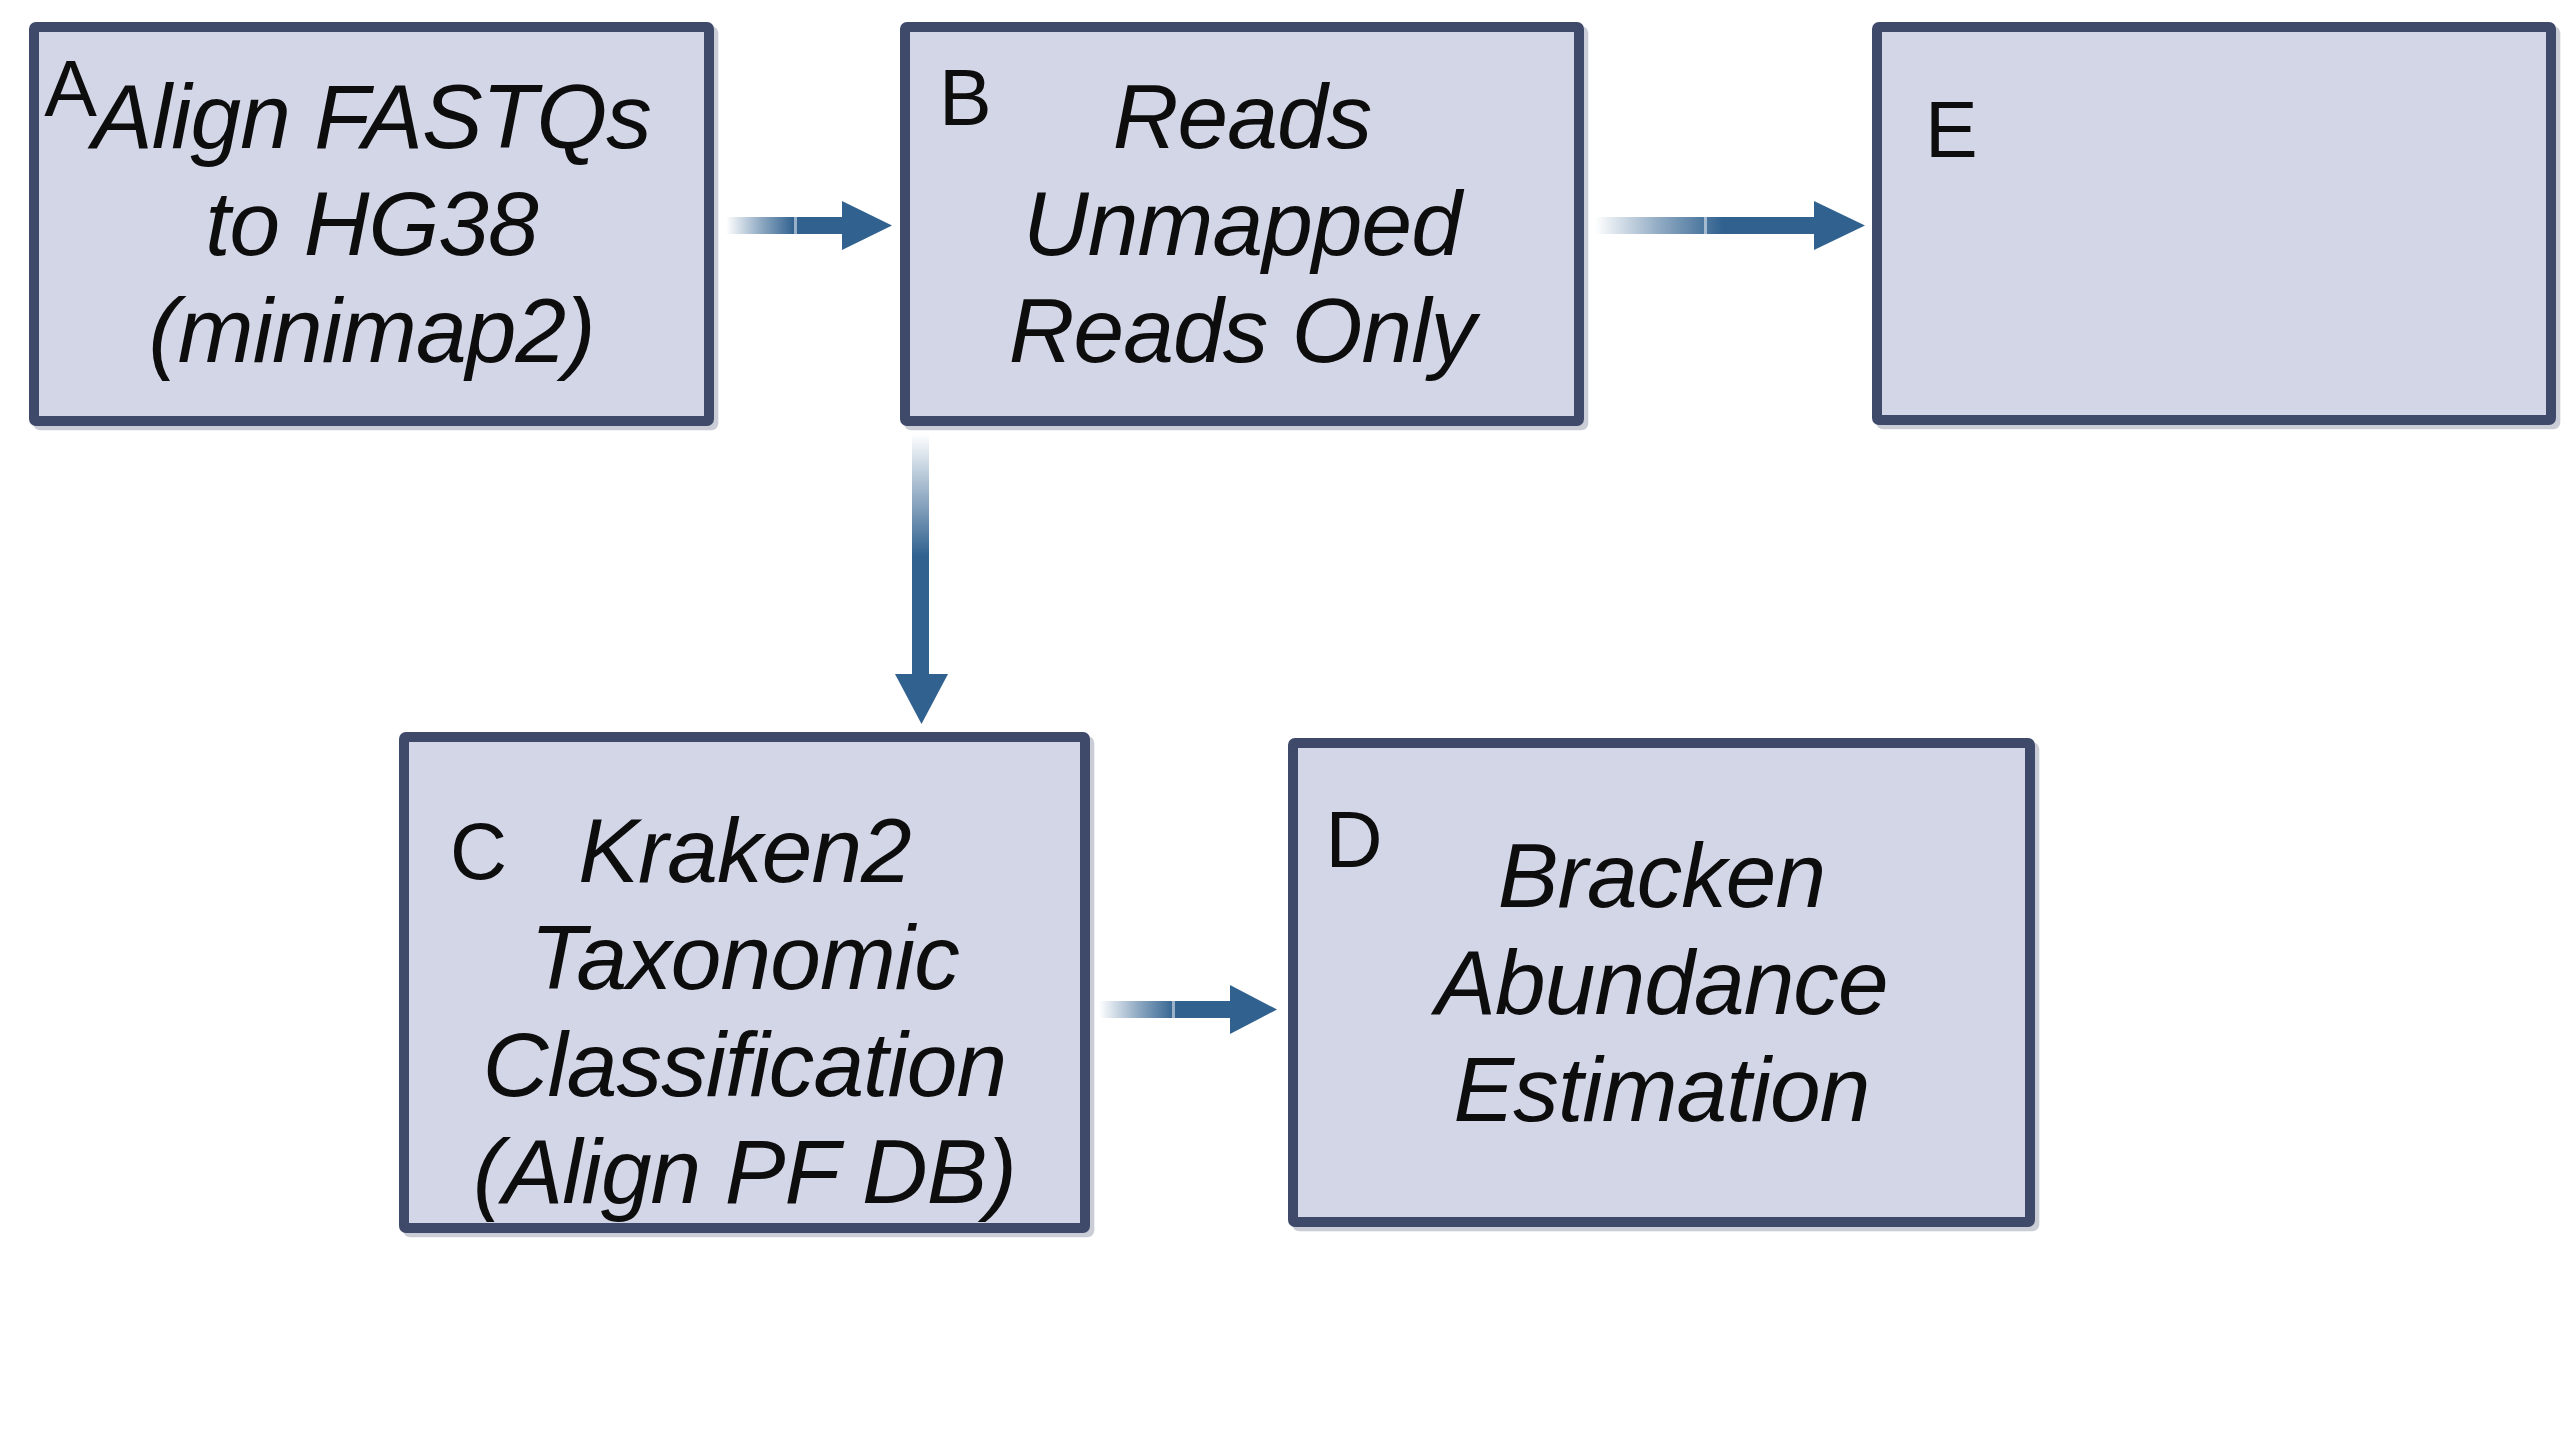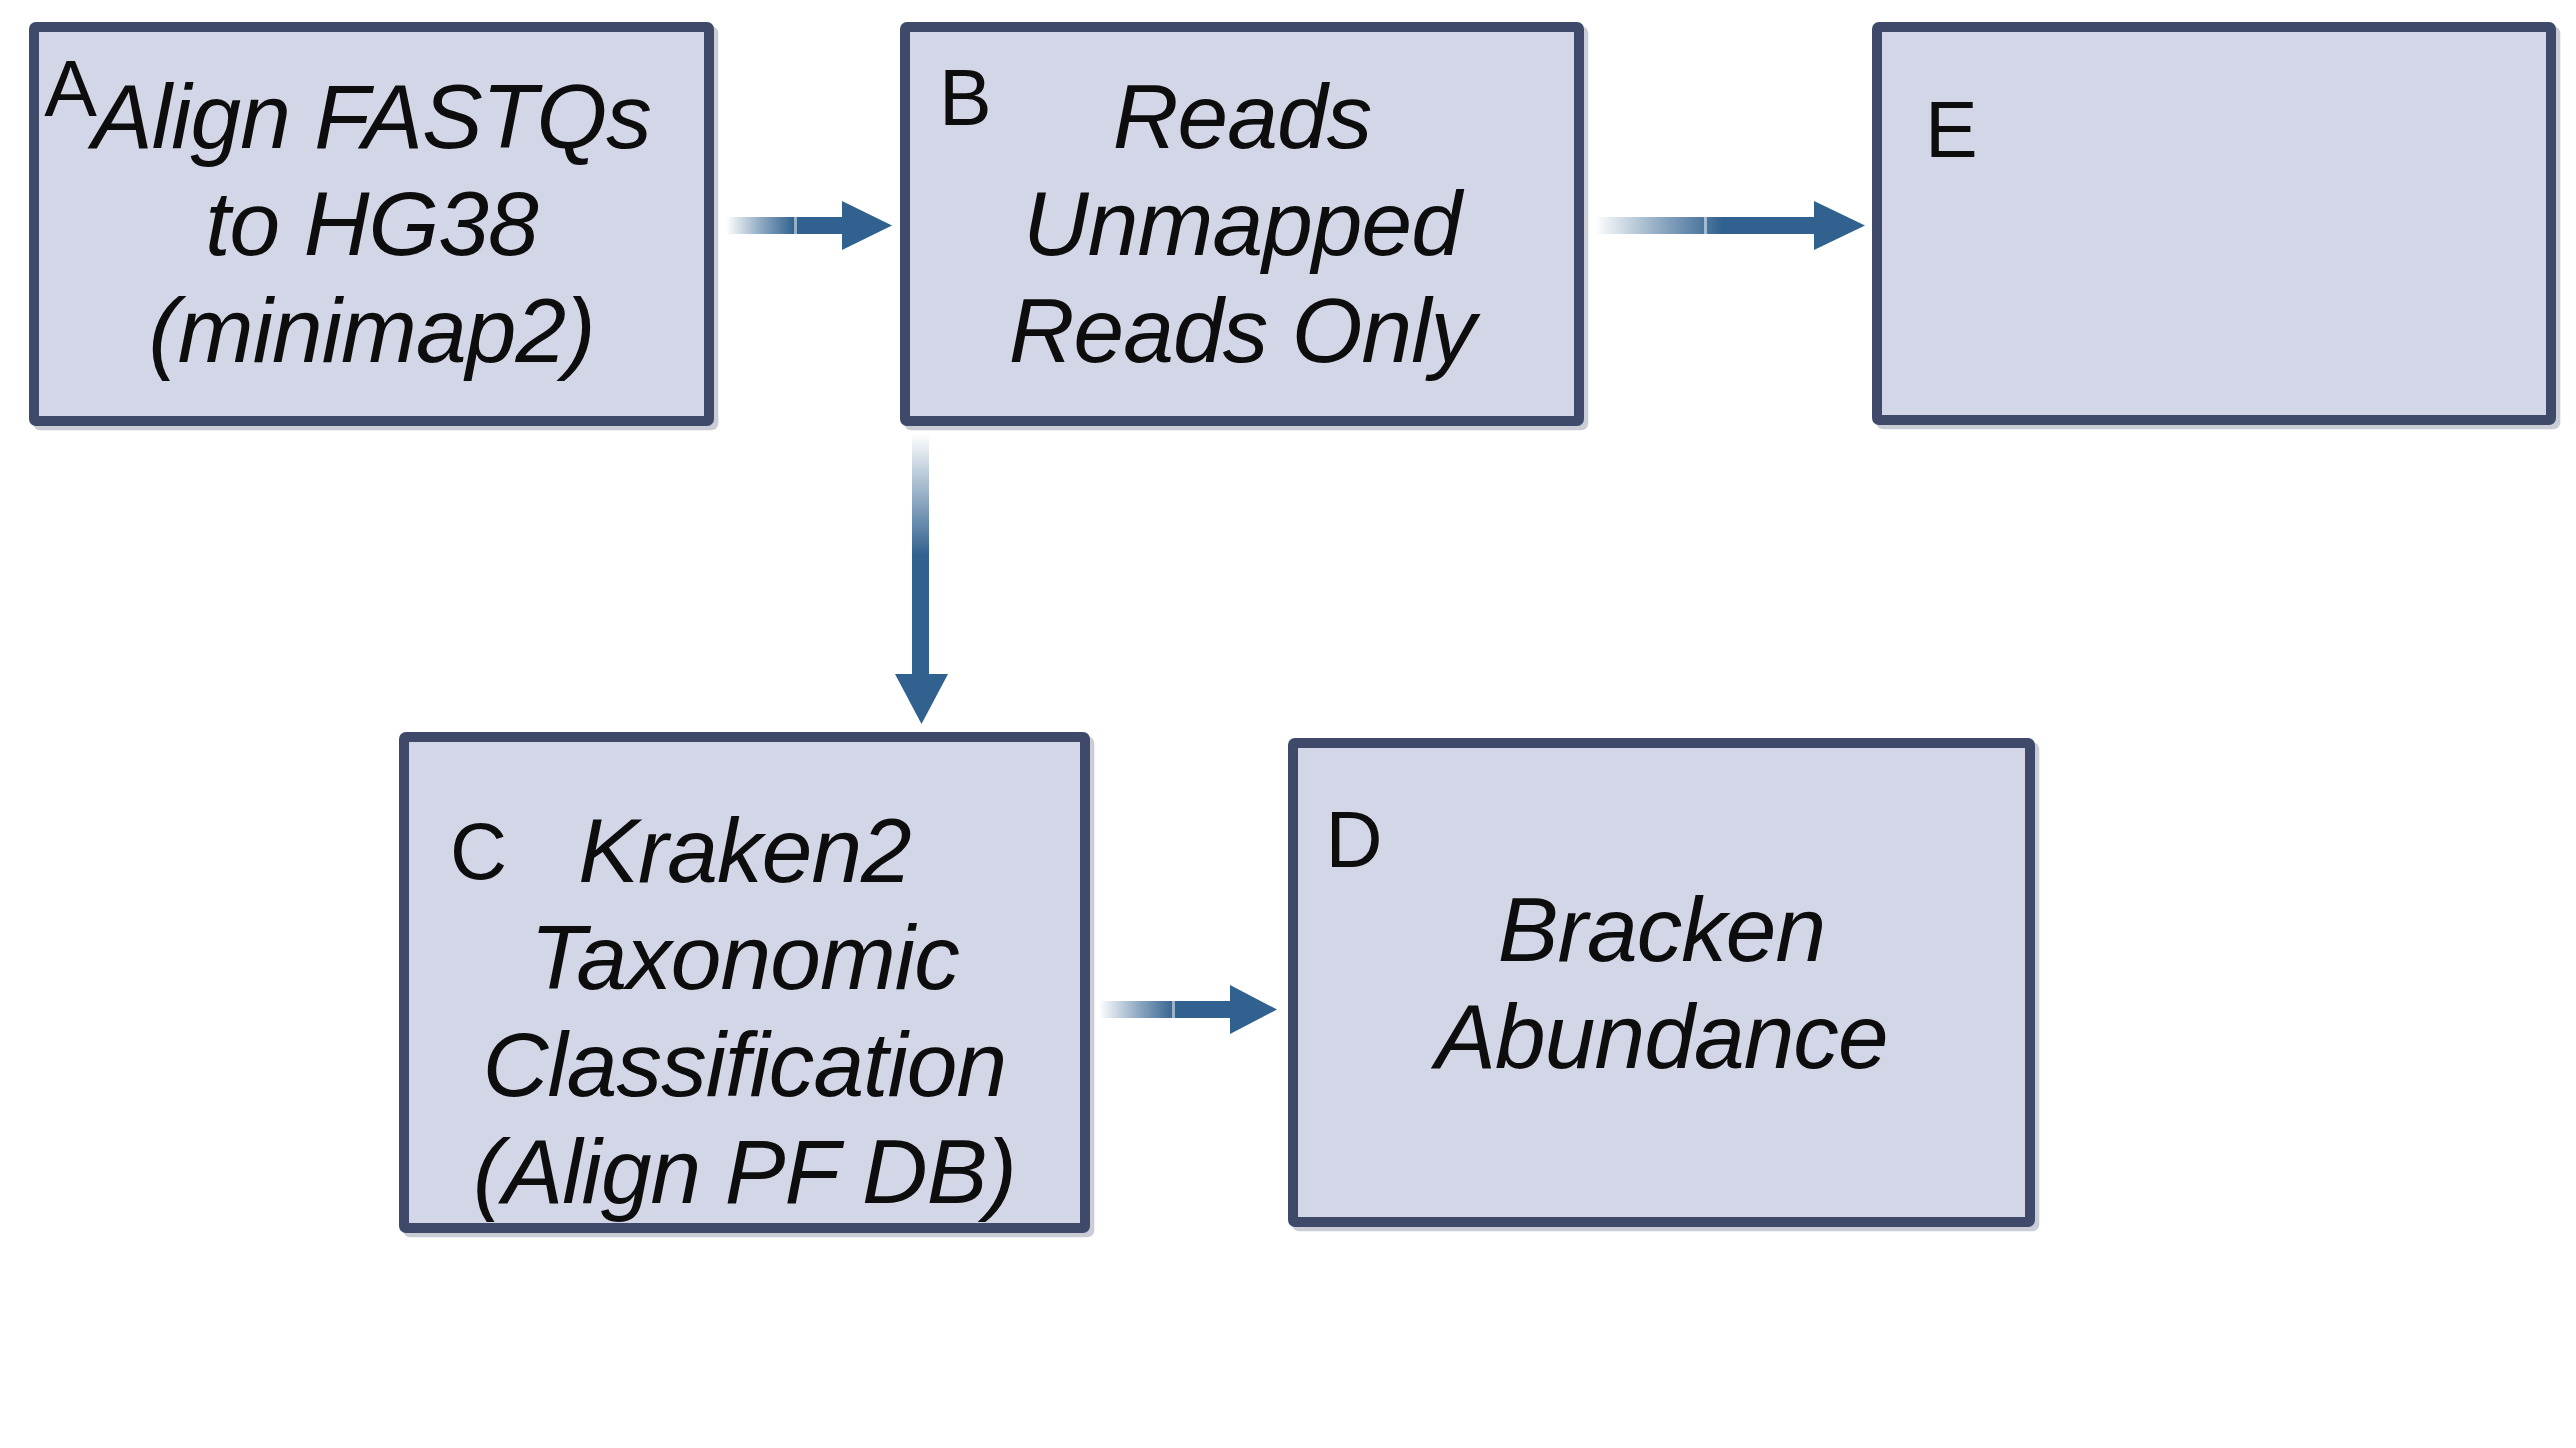--- a/index.html
+++ b/index.html
@@ -100,20 +100,21 @@
       <div>Classification</div>
       <div>(Align PF DB)</div>
     </div>
   </div>
 
   <div class="node" id="node-D" style="left:1288px;top:738px;width:747px;height:489px;">
     <span class="corner-label" style="top:52px;left:27.5px;">D</span>
     <div class="node-text">
       <div>Bracken</div>
       <div>Abundance</div>
+      <div>Estimation</div>
     </div>
   </div>
 
   <div class="arrow-h" style="left:726px;top:201px;width:166px;height:49px;">
     <div class="tail" style="left:0;width:118px;"></div>
     <div class="seam" style="left:68px;"></div>
     <div class="head" style="left:116px;width:50px;"></div>
   </div>
 
   <div class="arrow-h" style="left:1595px;top:201px;width:270px;height:49px;">

